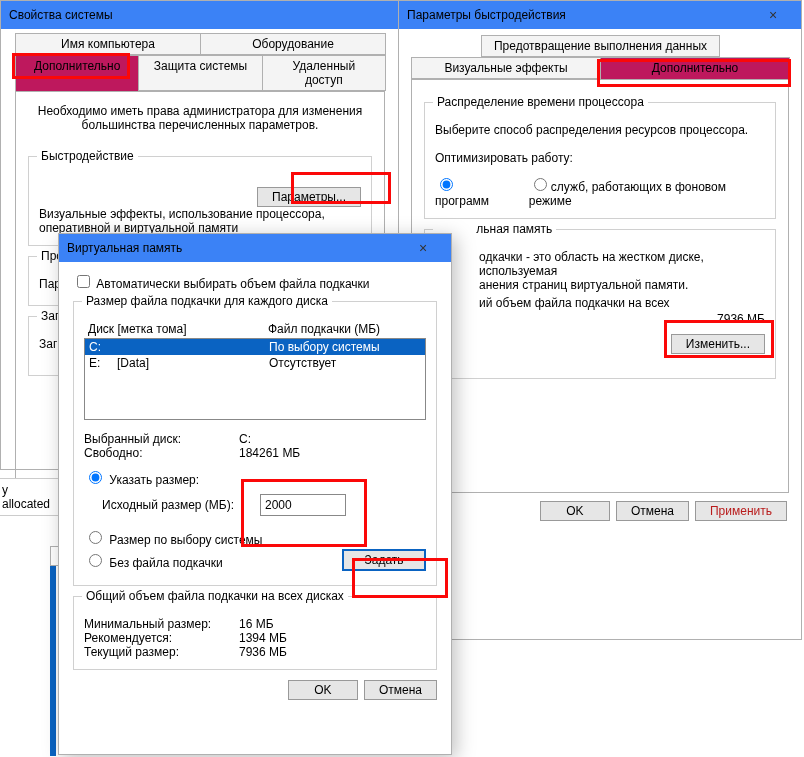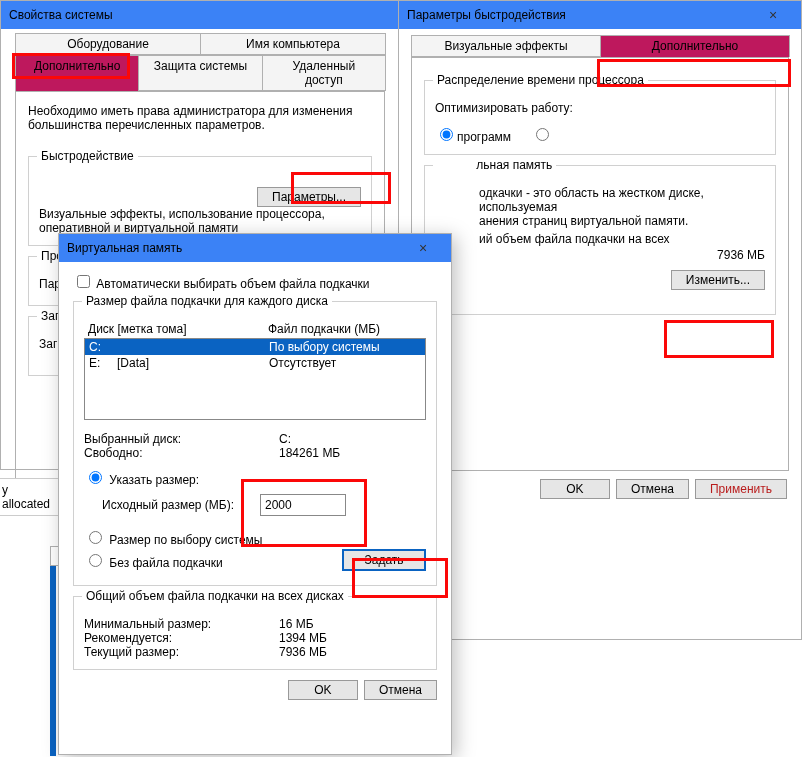--- a/index.html
+++ b/index.html
@@ -95,46 +95,46 @@
     height: 82px;
     font-size: 12px;
     overflow: hidden;
   }
   .vm-hdr { display: flex; padding: 0 4px; }
   .vm-row { display: flex; padding: 0 4px; line-height: 16px; }
   .vm-row.sel { background: #0a63c2; color: #fff; }
   .col-drive { width: 180px; }
   .col-pf { flex: 1; }
   .bluebox { border: 2px solid #0a63c2; }
-  .kv { display: flex; gap: 40px; }
+  .kv { display: flex; }
   .kv .k { width: 155px; }
   .kv .v { }
   label { cursor: default; }
 </style>
 </head>
 <body>
 
 <div class="window" style="left:0; top:0; width:400px; height:470px;">
   <div class="titlebar">
     <span>Свойства системы</span>
   </div>
 
   <div style="margin:4px 14px 0 14px; display:flex;">
+    <div class="tab inactive" style="flex:1; text-align:center;">Имя компьютера</div>
     <div class="tab inactive" style="flex:1; text-align:center;">Оборудование</div>
-    <div class="tab inactive" style="flex:1; text-align:center;">Имя компьютера</div>
   </div>
 
   <div style="margin:0 14px 0 14px; display:flex; position:relative;">
     <div class="tab" style="flex:1; text-align:center; z-index:5;">Дополнительно</div>
     <div class="tab inactive" style="flex:1; text-align:center;">Защита системы</div>
     <div class="tab inactive" style="flex:1; text-align:center;">Удаленный доступ</div>
   </div>
 
   <div class="content-pane" style="margin:0 14px 8px 14px; border-top:1px solid #b0b0b0; height:405px;">
-    <div style="margin-bottom:24px;">Необходимо иметь права администратора для изменения большинства перечисленных параметров.</div>
+    <div style="margin-bottom:24px;text-align:center;">Необходимо иметь права администратора для изменения большинства перечисленных параметров.</div>
 
     <div class="groupbox">
       <span class="gb-title">Быстродействие</span>
       <div style="text-align:right; margin-top:10px;">
         <button class="btn">Параметры...</button>
       </div>
       <div>Визуальные эффекты, использование процессора, оперативной и виртуальной памяти</div>
     </div>
 
     <div class="groupbox" style="height:50px;">
@@ -154,32 +154,36 @@
 <div style="position:absolute; left:50px; top:546px; width:6px; height:210px; background:#0a63c2;"></div>
 <div style="position:absolute; left:50px; top:546px; width:10px; height:20px; background:#fff; border:1px solid #b0b0b0;"></div>
 
 <div class="window" style="left:398px; top:0; width:404px; height:640px;">
   <div class="titlebar">
     <span>Параметры быстродействия</span>
     <span class="close-x">×</span>
   </div>
 
   <div style="margin:6px 12px 0 12px;">
+    <div style="display:flex; justify-content:center;">
+      <div class="tab inactive" style="text-align:center;">Предотвращение выполнения данных</div>
+    </div>
     <div style="display:flex;">
       <div class="tab inactive" style="flex:1; text-align:center;">Визуальные эффекты</div>
       <div class="tab" style="flex:1; text-align:center; z-index:5;">Дополнительно</div>
     </div>
 
     <div class="content-pane" style="margin:0; border-top:1px solid #b0b0b0; height:414px;">
       <div class="groupbox">
         <span class="gb-title">Распределение времени процессора</span>
+        <div style="margin-bottom:14px;">Выберите способ распределения ресурсов процессора.</div>
         <div style="margin-bottom:10px;">Оптимизировать работу:</div>
         <div class="row">
           <label><input type="radio" class="radio" name="sched" checked="" style=""><span>программ</span></label>
-          <label style="margin-left:12px;"><input type="radio" class="radio" name="sched" style=""></label>
+          <label style="margin-left:12px;"><input type="radio" class="radio" name="sched" style=""><span>служб, работающих в фоновом режиме</span></label>
         </div>
       </div>
 
       <div class="groupbox" style="height:150px;">
         <span class="gb-title"><span style="visibility:hidden;">Виртуа</span><span>льная память</span></span>
         <div style="padding-left:44px;"><span>одкачки - это область на жестком диске, используемая</span></div>
         <div style="padding-left:44px;"><span>анения страниц виртуальной памяти.</span></div>
         <div style="padding-left:44px; margin-top:4px;"><span>ий объем файла подкачки на всех</span></div>
         <div style="text-align:right; margin-top:2px;">7936 МБ</div>
         <div style="text-align:right; margin-top:8px;">

